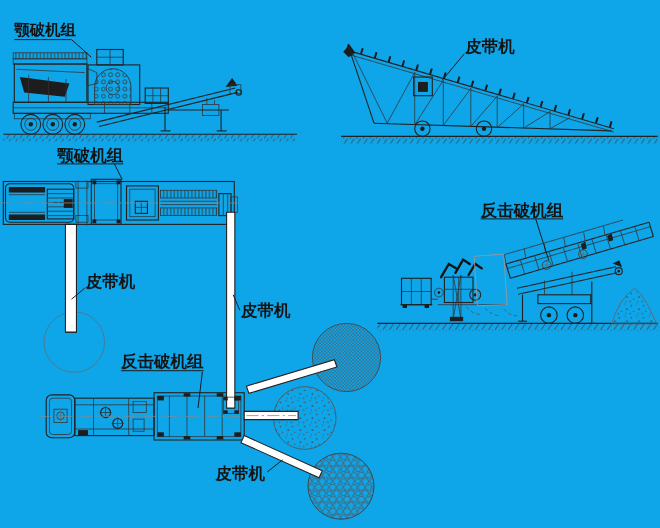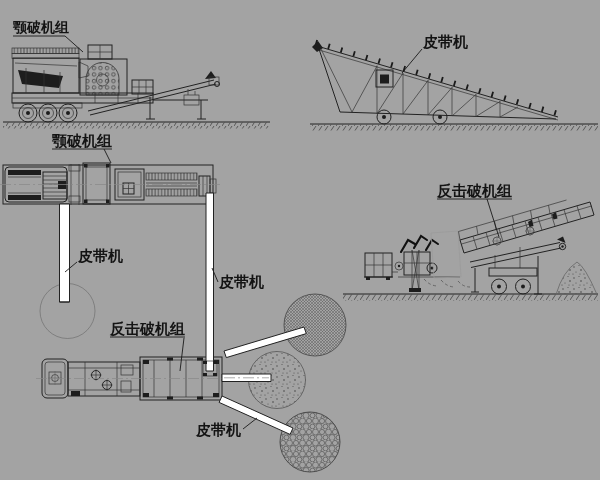--- a/index.html
+++ b/index.html
@@ -1,16 +1,16 @@
 <!DOCTYPE html>
 <html><head>
 <meta charset="utf-8">
 <style>
   html,body { margin:0; padding:0; background:#fff; }
-  #stage { position:relative; width:600px; height:480px; background:#a3a3a3; overflow:hidden;
+  #stage { position:relative; width:600px; height:480px; background:#0ea5e9; overflow:hidden;
            font-family:"Liberation Serif","DejaVu Serif",serif; }
   svg { display:block; }
   .s1  { stroke:#222; stroke-width:1; fill:none; }
   .s07 { stroke:#333; stroke-width:.7; fill:none; }
   .s05 { stroke:#666; stroke-width:.6; fill:none; }
   .thk { stroke:#111; stroke-width:2.1; fill:none; stroke-linecap:round; }
   .dk  { fill:#1d1d1d; stroke:none; }
   .wh  { fill:#ffffff; stroke:#222; stroke-width:1; }
   .gray{ stroke:#9a9a9a; stroke-width:.8; fill:none; }
   .dsh { stroke:#555; stroke-width:.8; fill:none; stroke-dasharray:3 2.5; }

